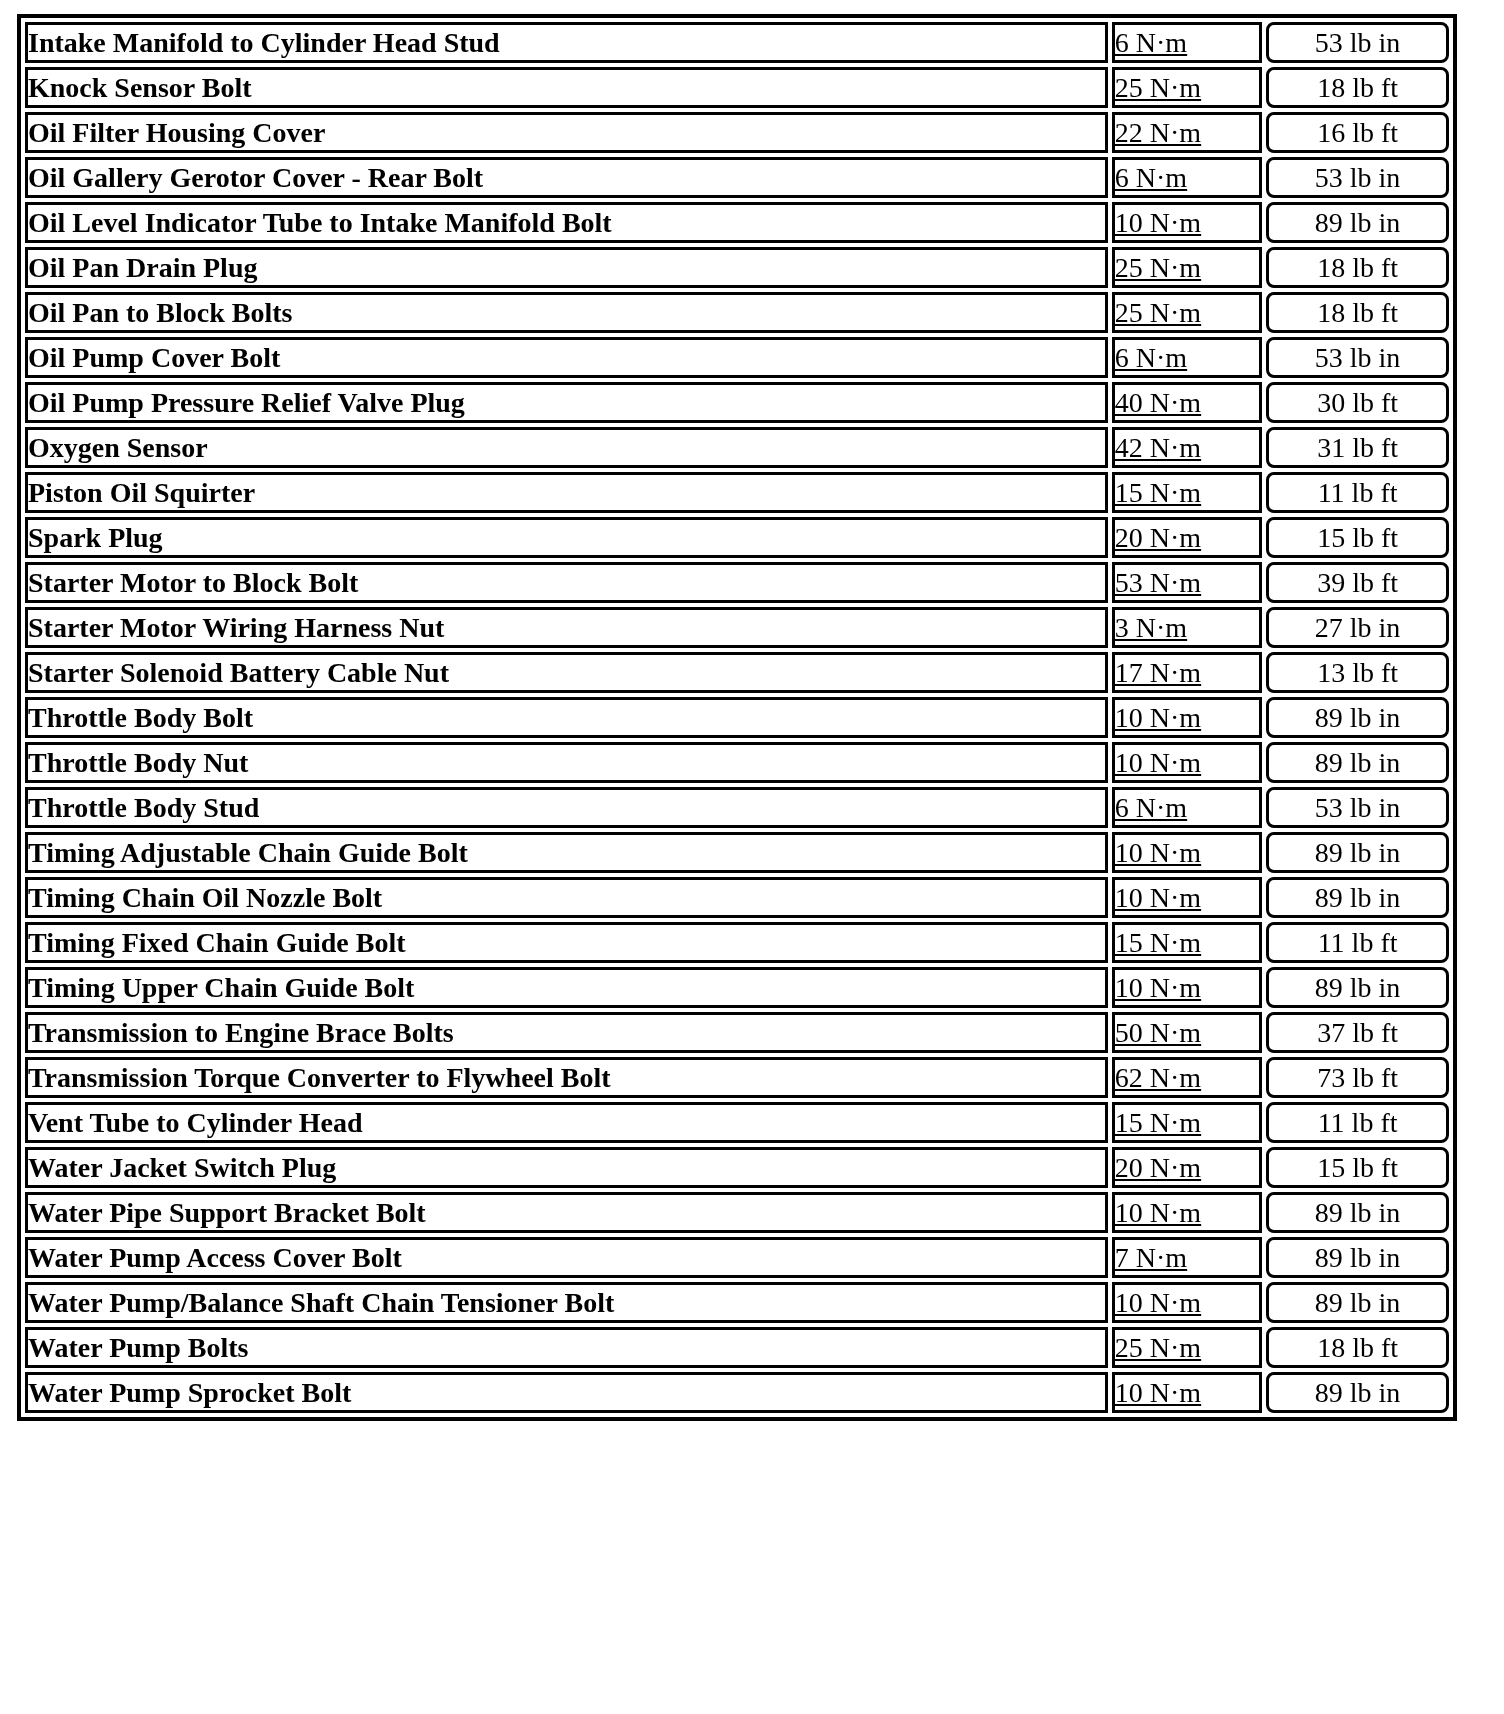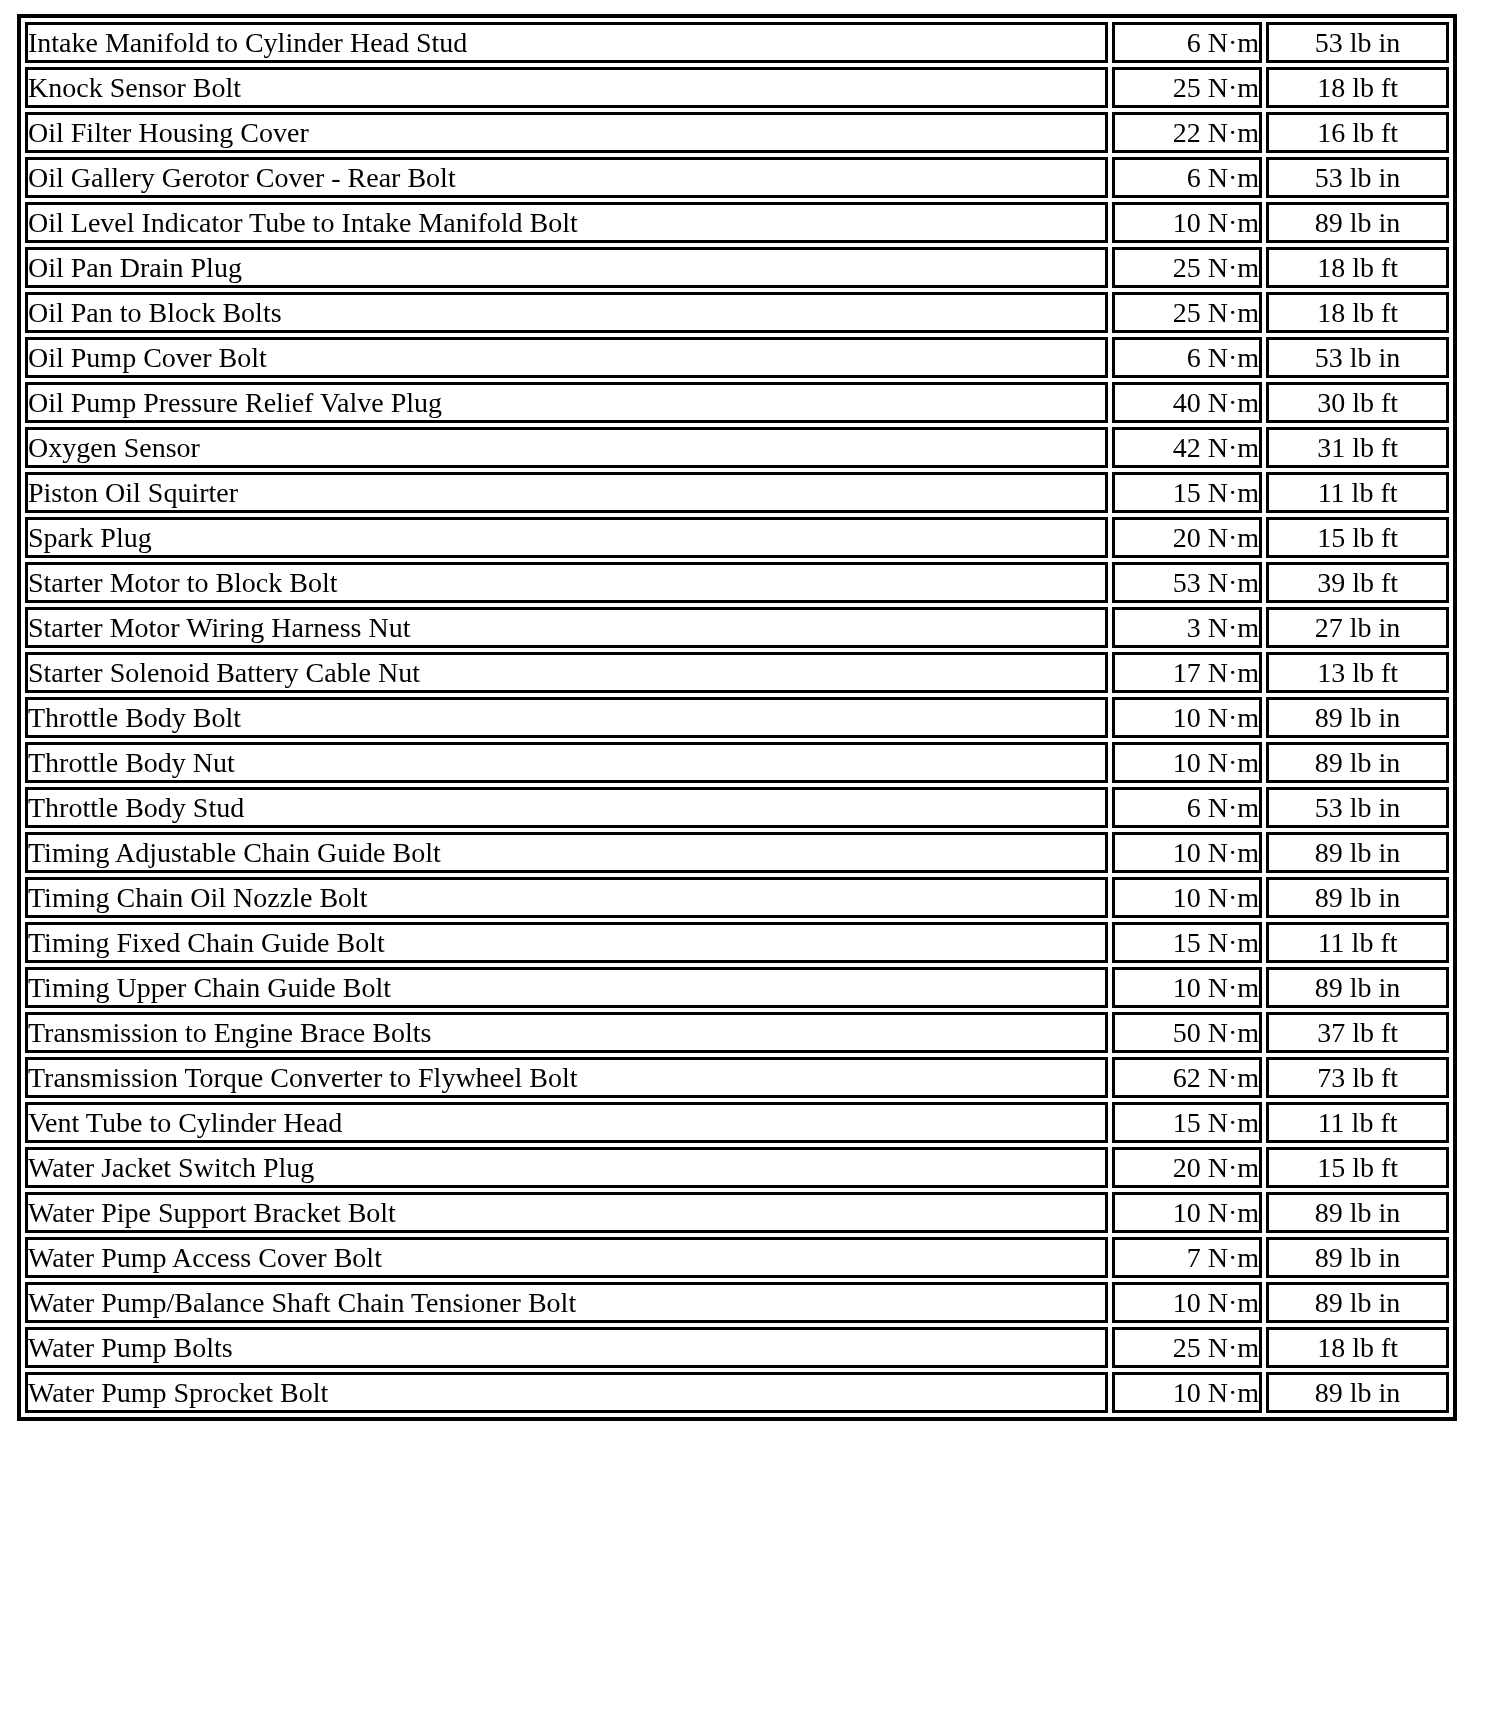--- a/index.html
+++ b/index.html
@@ -23,23 +23,23 @@
   table.torque td {
     border: 3px solid #000000;
     box-sizing: border-box;
     height: 41px;
     vertical-align: middle;
     overflow: hidden;
     white-space: nowrap;
     padding: 0;
     background: #ffffff;
   }
-  td.c1 { width: 1066px; text-align: left; padding-left: 3px; padding-right: 4px; }
-  td.c2 { width: 148px;  text-align: right; }
-  td.c3 { width: 180px;  text-align: center; }
+  td.c1 { width: 1066px; text-align: left; padding-left: 3px; padding-right: 4px; font-weight: bold; }
+  td.c2 { width: 148px;  text-align: left; text-decoration: underline; }
+  td.c3 { width: 180px;  text-align: center; border-radius: 8px; }
 </style>
 </head>
 <body>
 
 <table class="torque">
   <tbody>
     <tr>
       <td class="c1">Intake Manifold to Cylinder Head Stud</td>
       <td class="c2">6 N·m</td>
       <td class="c3">53 lb in</td>

